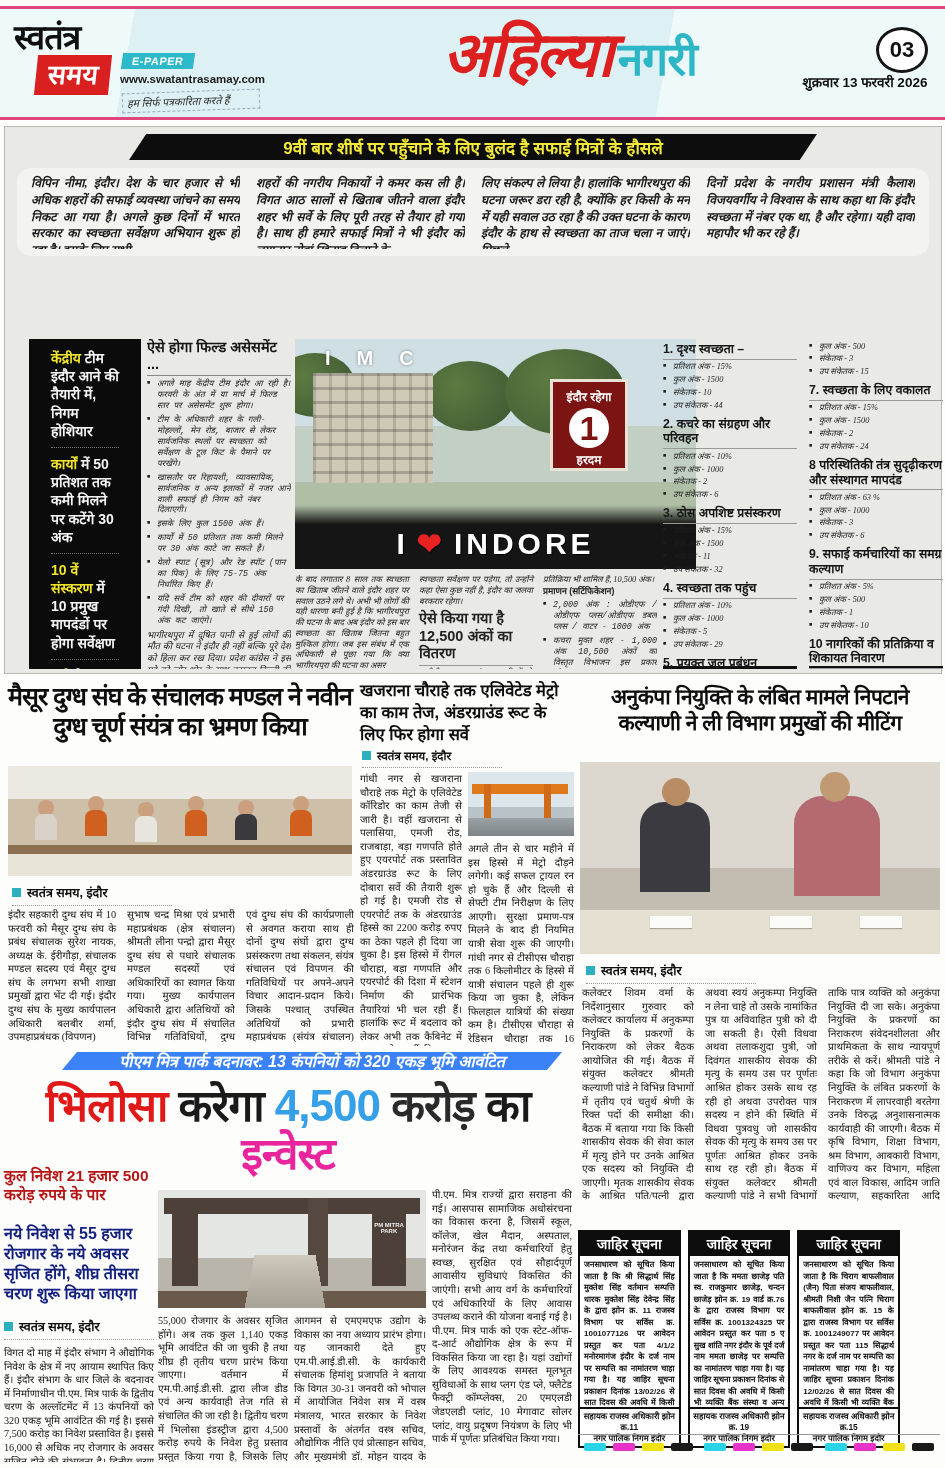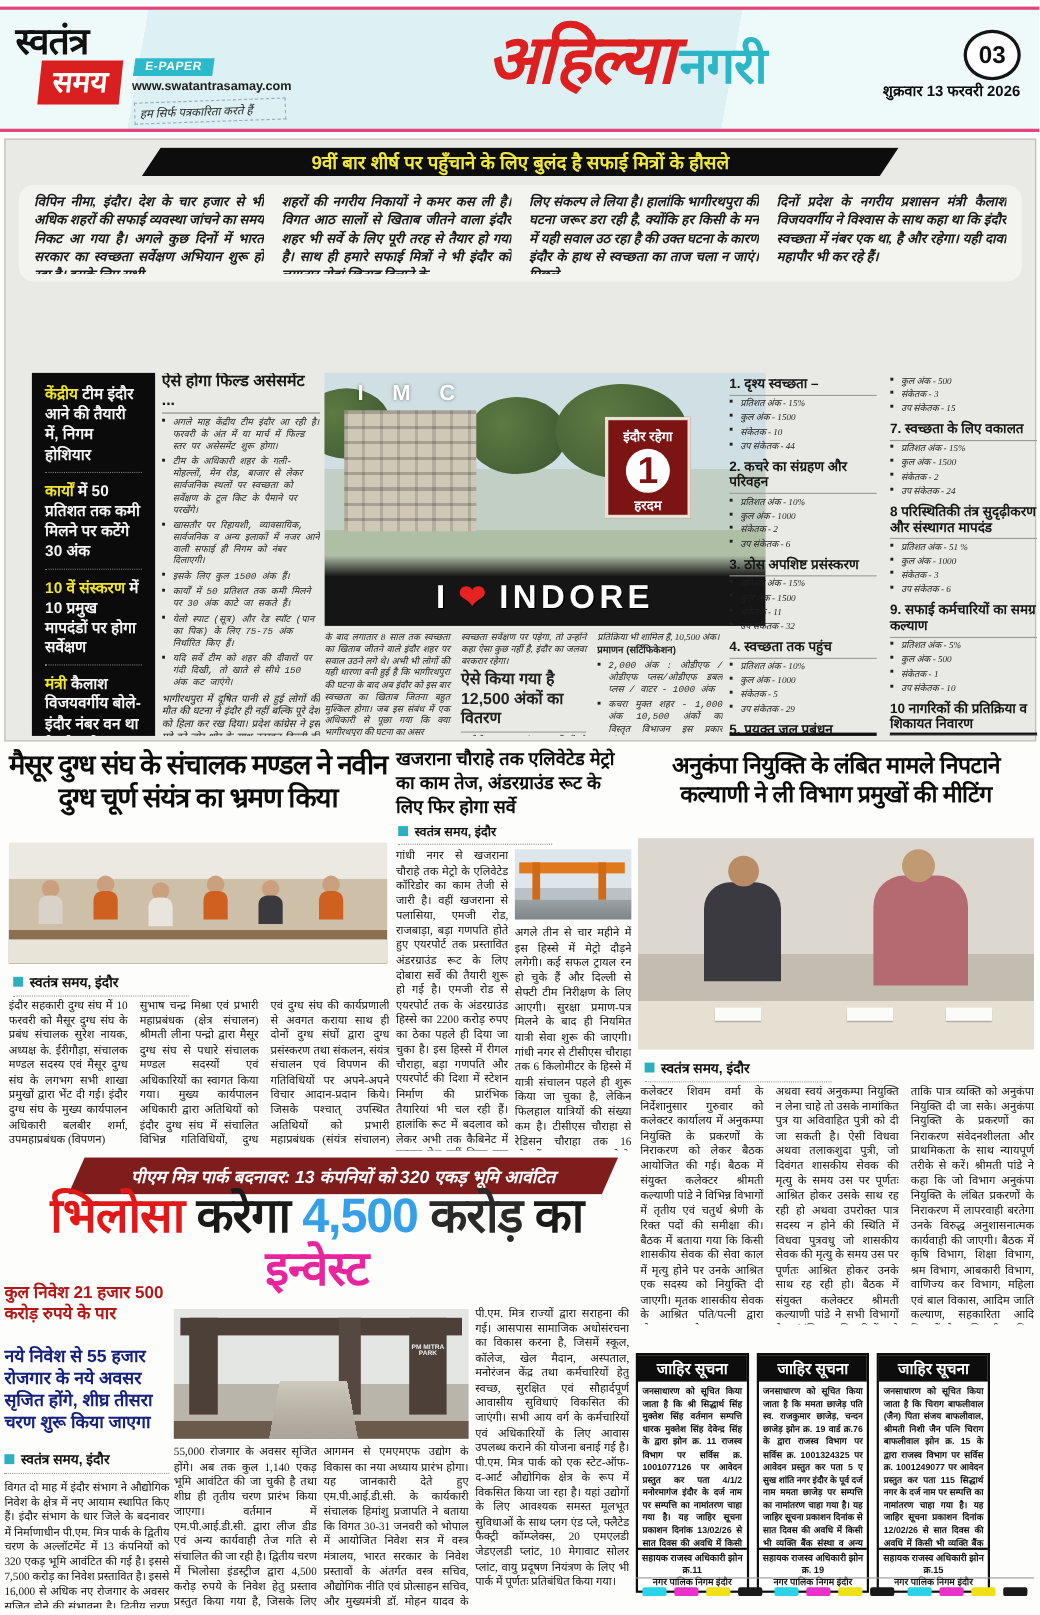--- a/index.html
+++ b/index.html
@@ -30,21 +30,21 @@
   #kicker{margin:7px auto 0;width:688px;height:26px;background:#0d0d0d;color:#f2e83a;
           display:flex;align-items:center;justify-content:center;font-size:17px;font-weight:800;
           clip-path:polygon(2.5% 0,100% 0,97.5% 100%,0 100%);}
   #lead-headline{margin-top:2px;text-align:center;font-weight:900;font-size:56px;line-height:1.06;letter-spacing:-2px;white-space:nowrap;}
   .hseg{white-space:pre-wrap;}
   #introcard{margin:8px 12px 0;height:88px;background:#f3f3ef;border-radius:14px;display:flex;gap:16px;
              padding:7px 14px;box-sizing:border-box;}
   .icol{flex:1;font-family:"Liberation Serif",serif;font-style:italic;font-weight:700;
         font-size:12.2px;line-height:1.38;color:#1b1b1b;overflow:hidden;text-align:justify;}
   
-  #sbar{left:24px;top:212px;width:112px;height:330px;background:#0b0b0b;padding:10px 12px;box-sizing:border-box;overflow:hidden;}
+  #sbar{left:24px;top:212px;width:112px;height:330px;background:#0b0b0b;padding:10px 22px;box-sizing:border-box;overflow:hidden;}
   .sb-item{color:#f4f4f4;font-size:14px;font-weight:800;line-height:1.3;border-bottom:1px dotted #777;
            padding-bottom:7px;margin-bottom:7px;white-space:pre-wrap;}
   .sb-hl{color:#efe32c;}
   
   #assess{left:142px;top:212px;width:144px;height:330px;overflow:hidden;}
   #assess .atitle{font-size:14.5px;font-weight:900;line-height:1.15;border-bottom:1px solid #888;padding-bottom:3px;}
   .apt{font-family:Liberation Mono, monospace;font-style:italic;font-size:8.4px;line-height:1.3;color:#1f1f1f;
        margin:3px 0 3px 10px;position:relative;}
   .apt::before{content:"■";position:absolute;left:-10px;top:0;font-size:5.5px;font-style:normal;}
   #assess .stitle{font-size:12.4px;font-weight:900;line-height:1.2;border-bottom:1px solid #888;margin-top:4px;padding-bottom:2px;}
@@ -107,21 +107,21 @@
   #photo-meet{left:580px;top:762px;width:360px;height:192px;overflow:hidden;background:linear-gradient(#dcd8d0 0 55%,#c3bdb1 55% 82%,#ddd8cc 82%);}
   #photo-meet .fig1{position:absolute;left:60px;top:40px;width:70px;height:90px;border-radius:24px 24px 0 0;background:#3a3a40;}
   #photo-meet .fig1h{position:absolute;left:82px;top:16px;width:28px;height:28px;border-radius:50%;background:#b98c66;}
   #photo-meet .fig2{position:absolute;right:60px;top:34px;width:86px;height:100px;border-radius:28px 28px 0 0;background:#b56a72;}
   #photo-meet .fig2h{position:absolute;right:90px;top:10px;width:30px;height:30px;border-radius:50%;background:#c09a72;}
   #photo-meet .desk{position:absolute;left:0;bottom:0;width:100%;height:44px;background:#e6e0d2;}
   #photo-meet .paper{position:absolute;bottom:26px;width:42px;height:12px;background:#fbfbf8;box-shadow:0 1px 1px #0004;}
   #meet-byline{left:586px;top:962px;width:170px;}
   #meet-cols{left:582px;top:986px;width:358px;height:218px;}
   
-  #strip{left:62px;top:1052px;width:500px;height:34px;background:#7f1d1d;color:#fff;display:flex;align-items:center;
+  #strip{left:62px;top:1052px;width:500px;height:18px;background:#3b82f6;color:#fff;display:flex;align-items:center;
          justify-content:center;font-size:16px;font-weight:800;font-style:italic;
          clip-path:polygon(3% 0,100% 0,97% 100%,0 100%);}
   #invest-headline{left:0;top:1082px;width:576px;text-align:center;font-weight:900;font-size:44px;line-height:1.1;letter-spacing:-1px;white-space:nowrap;}
   #sub-red{left:4px;top:1166px;width:150px;font-size:15.5px;font-weight:800;line-height:1.25;color:#b51717;}
   #sub-blue{left:4px;top:1224px;width:152px;font-size:16px;font-weight:800;line-height:1.25;color:#14217e;}
   #invest-byline{left:4px;top:1318px;width:150px;}
   #invest-intro{left:4px;top:1346px;width:150px;height:116px;}
   #photo-gate{left:158px;top:1190px;width:268px;height:118px;overflow:hidden;background:linear-gradient(#e3e6e3 0 58%,#b9b5ab 58% 86%,#6a5a4c 86%);}
   #photo-gate .beam{position:absolute;left:6px;top:8px;width:256px;height:16px;background:#4c4038;}
   #photo-gate .p1{position:absolute;left:14px;top:8px;width:26px;height:88px;background:#4c4038;}
@@ -299,21 +299,21 @@
           <div class="stat">प्रतिशत अंक - 15%</div>
             <div class="stat">कुल अंक - 1500</div>
             <div class="stat">संकेतक - 2</div>
             <div class="stat">उप संकेतक - 24</div>
           </div>
         </div>
         <div class="sc-sec">
           <div class="sc-head">8 परिस्थितिकी तंत्र सुदृढ़ीकरण और संस्थागत मापदंड</div>
           <div>
 
-          <div class="stat">प्रतिशत अंक - 51 %</div>
+          <div class="stat">प्रतिशत अंक - 63 %</div>
             <div class="stat">कुल अंक - 1000</div>
             <div class="stat">संकेतक - 3</div>
             <div class="stat">उप संकेतक - 6</div>
           </div>
         </div>
         <div class="sc-sec">
           <div class="sc-head">9. सफाई कर्मचारियों का समग्र कल्याण</div>
           <div>
 
           <div class="stat">प्रतिशत अंक - 5%</div>

